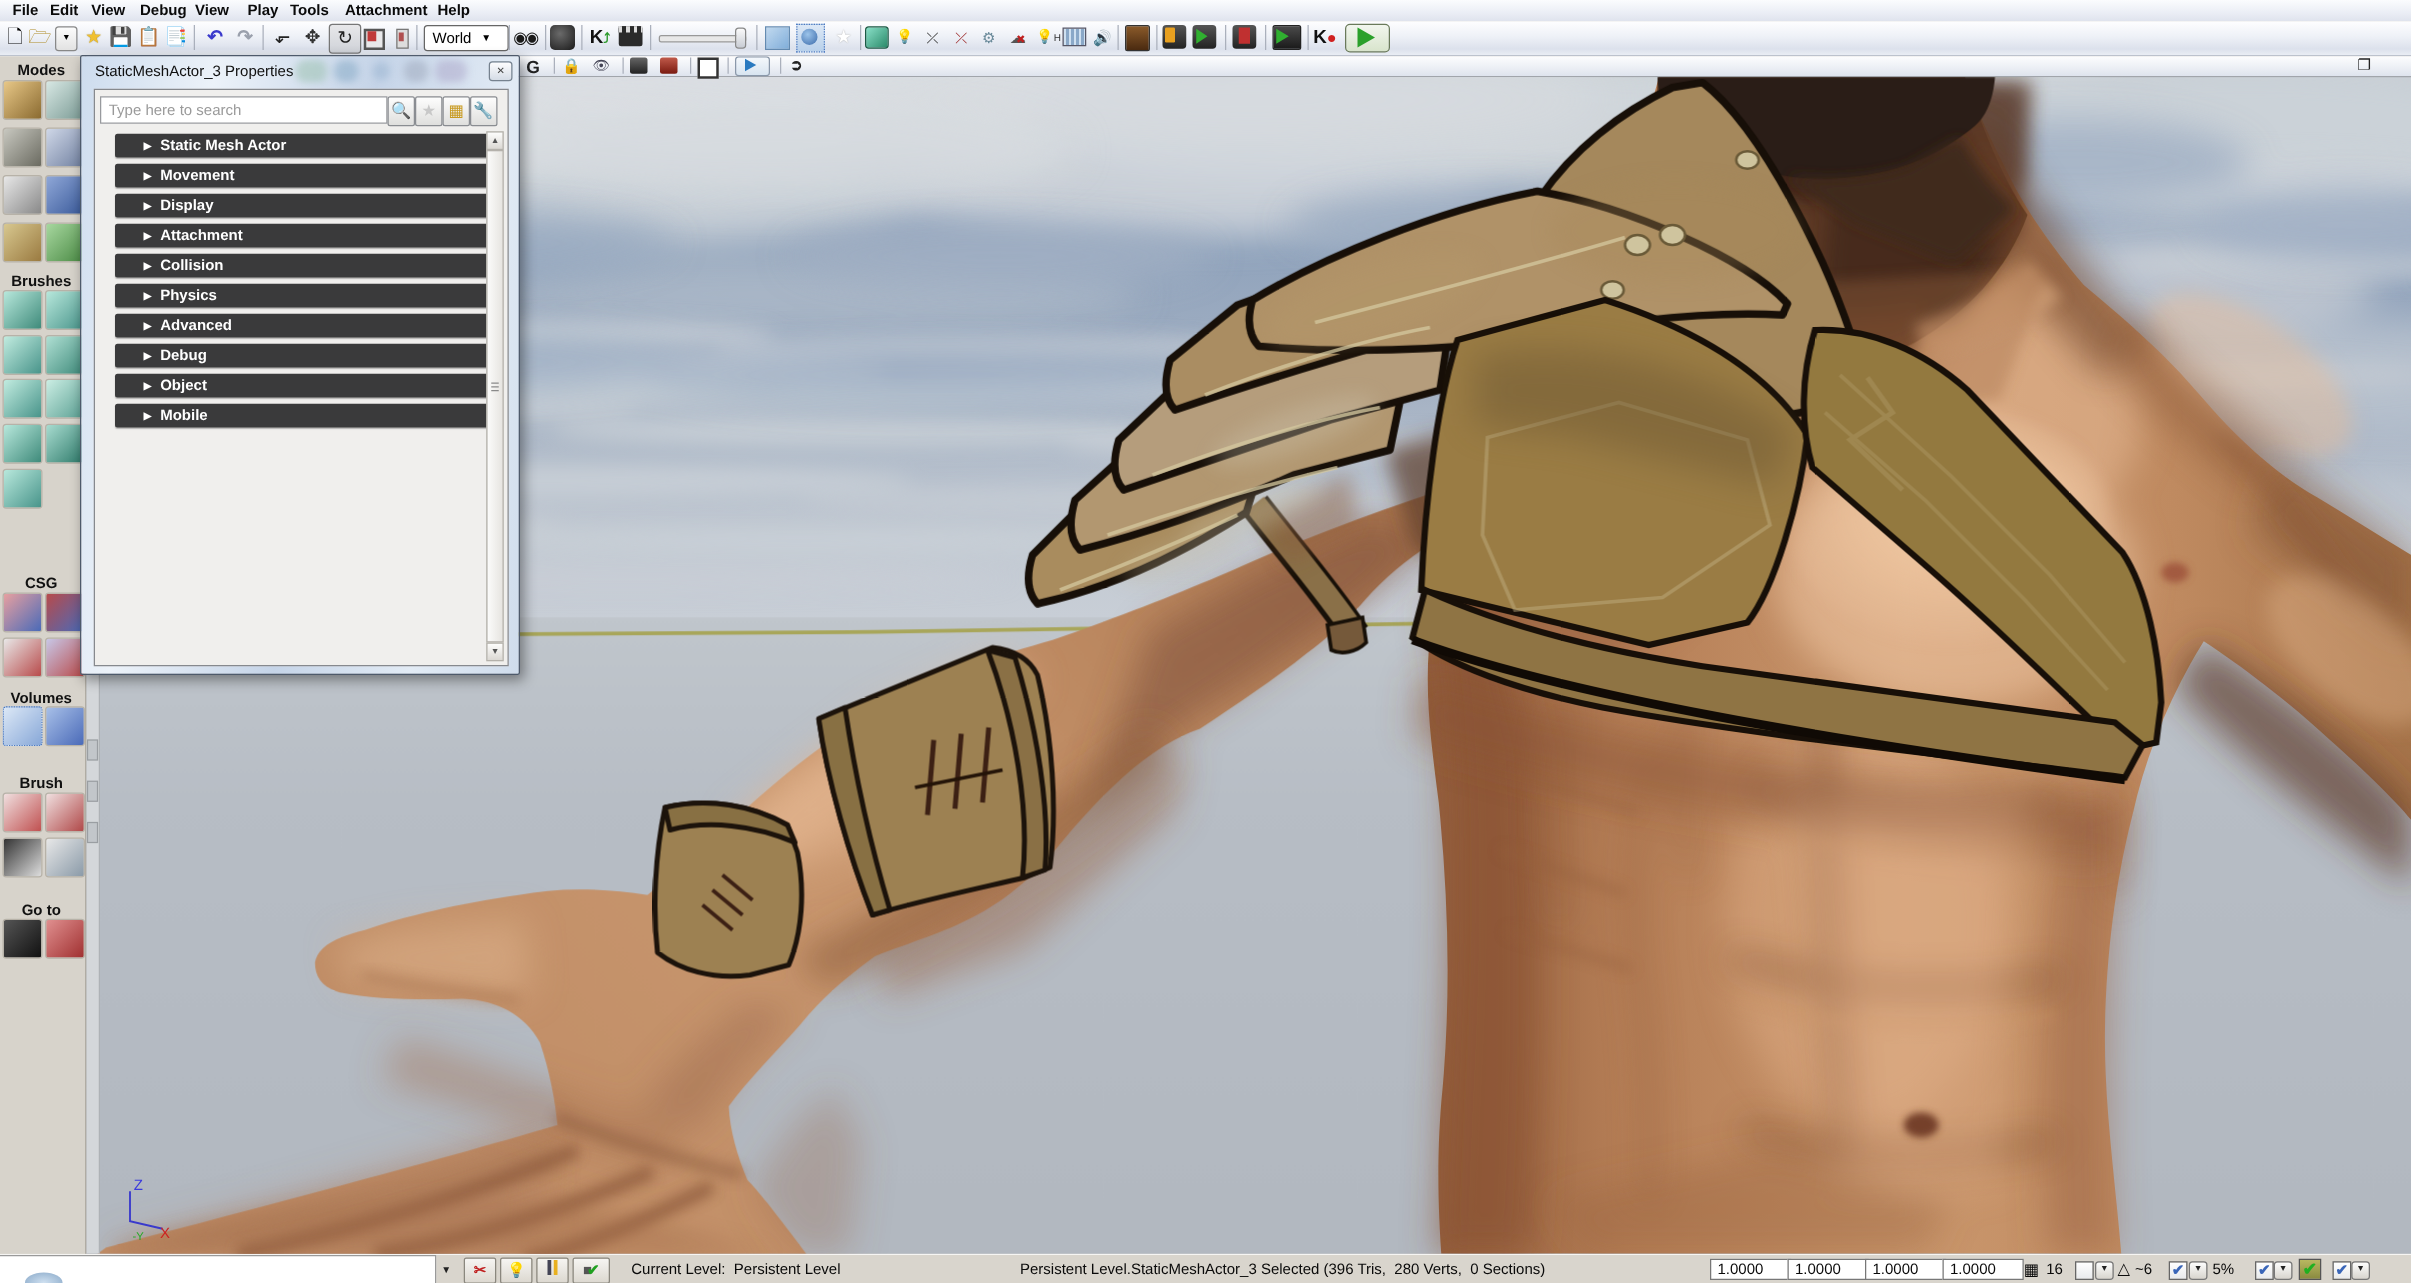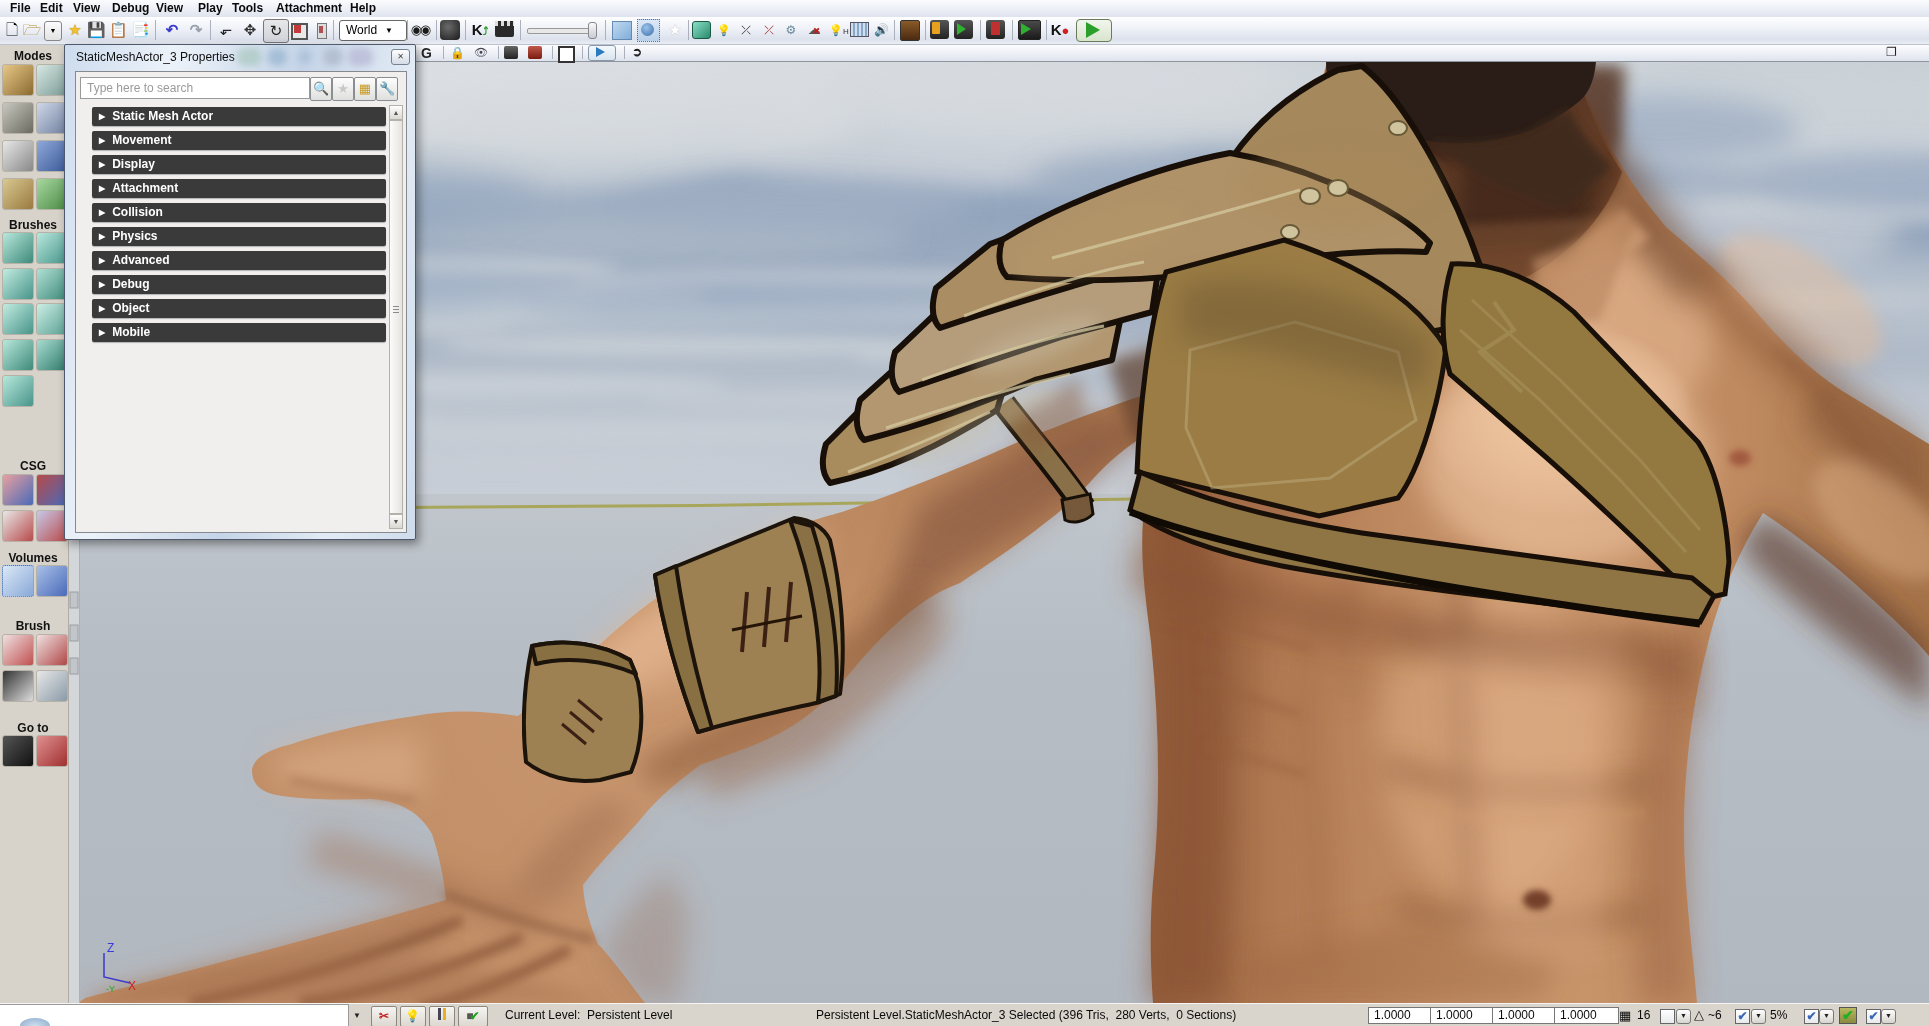--- a/index.html
+++ b/index.html
@@ -25,21 +25,21 @@
   .sbico{position:absolute;width:30px;height:30px;border-radius:3px;
     border:1px solid #b7b2a8;background:linear-gradient(135deg,#efeeea,#cfccc4);}
   #viewport{left:69px;top:62px;width:1860px;height:941px;background:#b6bcc3;overflow:hidden;}
   #panel{left:64px;top:44px;width:350px;height:494px;
     border:1px solid #4e5a6b;border-radius:2px;box-shadow:3px 4px 10px rgba(0,0,0,0.4);
     background:linear-gradient(100deg,#cddcee,#ecf2f9 25%,#c5d4e8 55%,#e2ebf5 80%,#cfdcec);}
   #panelinner{position:absolute;left:10px;top:26px;width:330px;height:460px;
     background:#f0efed;border:1px solid #86898e;}
   .cat{position:absolute;left:16px;width:294px;height:19px;background:#3a3a3b;
     border-radius:2px;color:#fff;font-size:12px;font-weight:bold;line-height:19px;
-    box-shadow:0 1px 1px rgba(0,0,0,0.25);}
+    box-shadow:0 1px 1px rgba(0,0,0,0.25);padding-left:16px;}
   .cat .tri{display:inline-block;margin:0 7px 0 7px;font-size:8px;vertical-align:1px;}
   .srchbtn{position:absolute;top:5px;width:20px;height:22px;border:1px solid #8a8d92;
     border-radius:2px;background:linear-gradient(#fdfdfd,#dfdfdd);text-align:center;
     font-size:13px;line-height:22px;}
   #status{left:0;top:1003px;width:1929px;height:23px;background:#d9d5cd;
     border-top:1px solid #f6f5f3;font-size:12px;color:#0a0a0a;}
   .numfield{position:absolute;top:3px;width:58px;height:15px;background:#fff;
     border:1px solid #777;font-size:12px;line-height:15px;padding-left:5px;}
   .chk{position:absolute;top:5px;width:13px;height:13px;background:linear-gradient(#fff,#e8eaec);
     border:1px solid #666;color:#3a66b8;font-size:12px;font-weight:bold;line-height:12px;text-align:center;}

